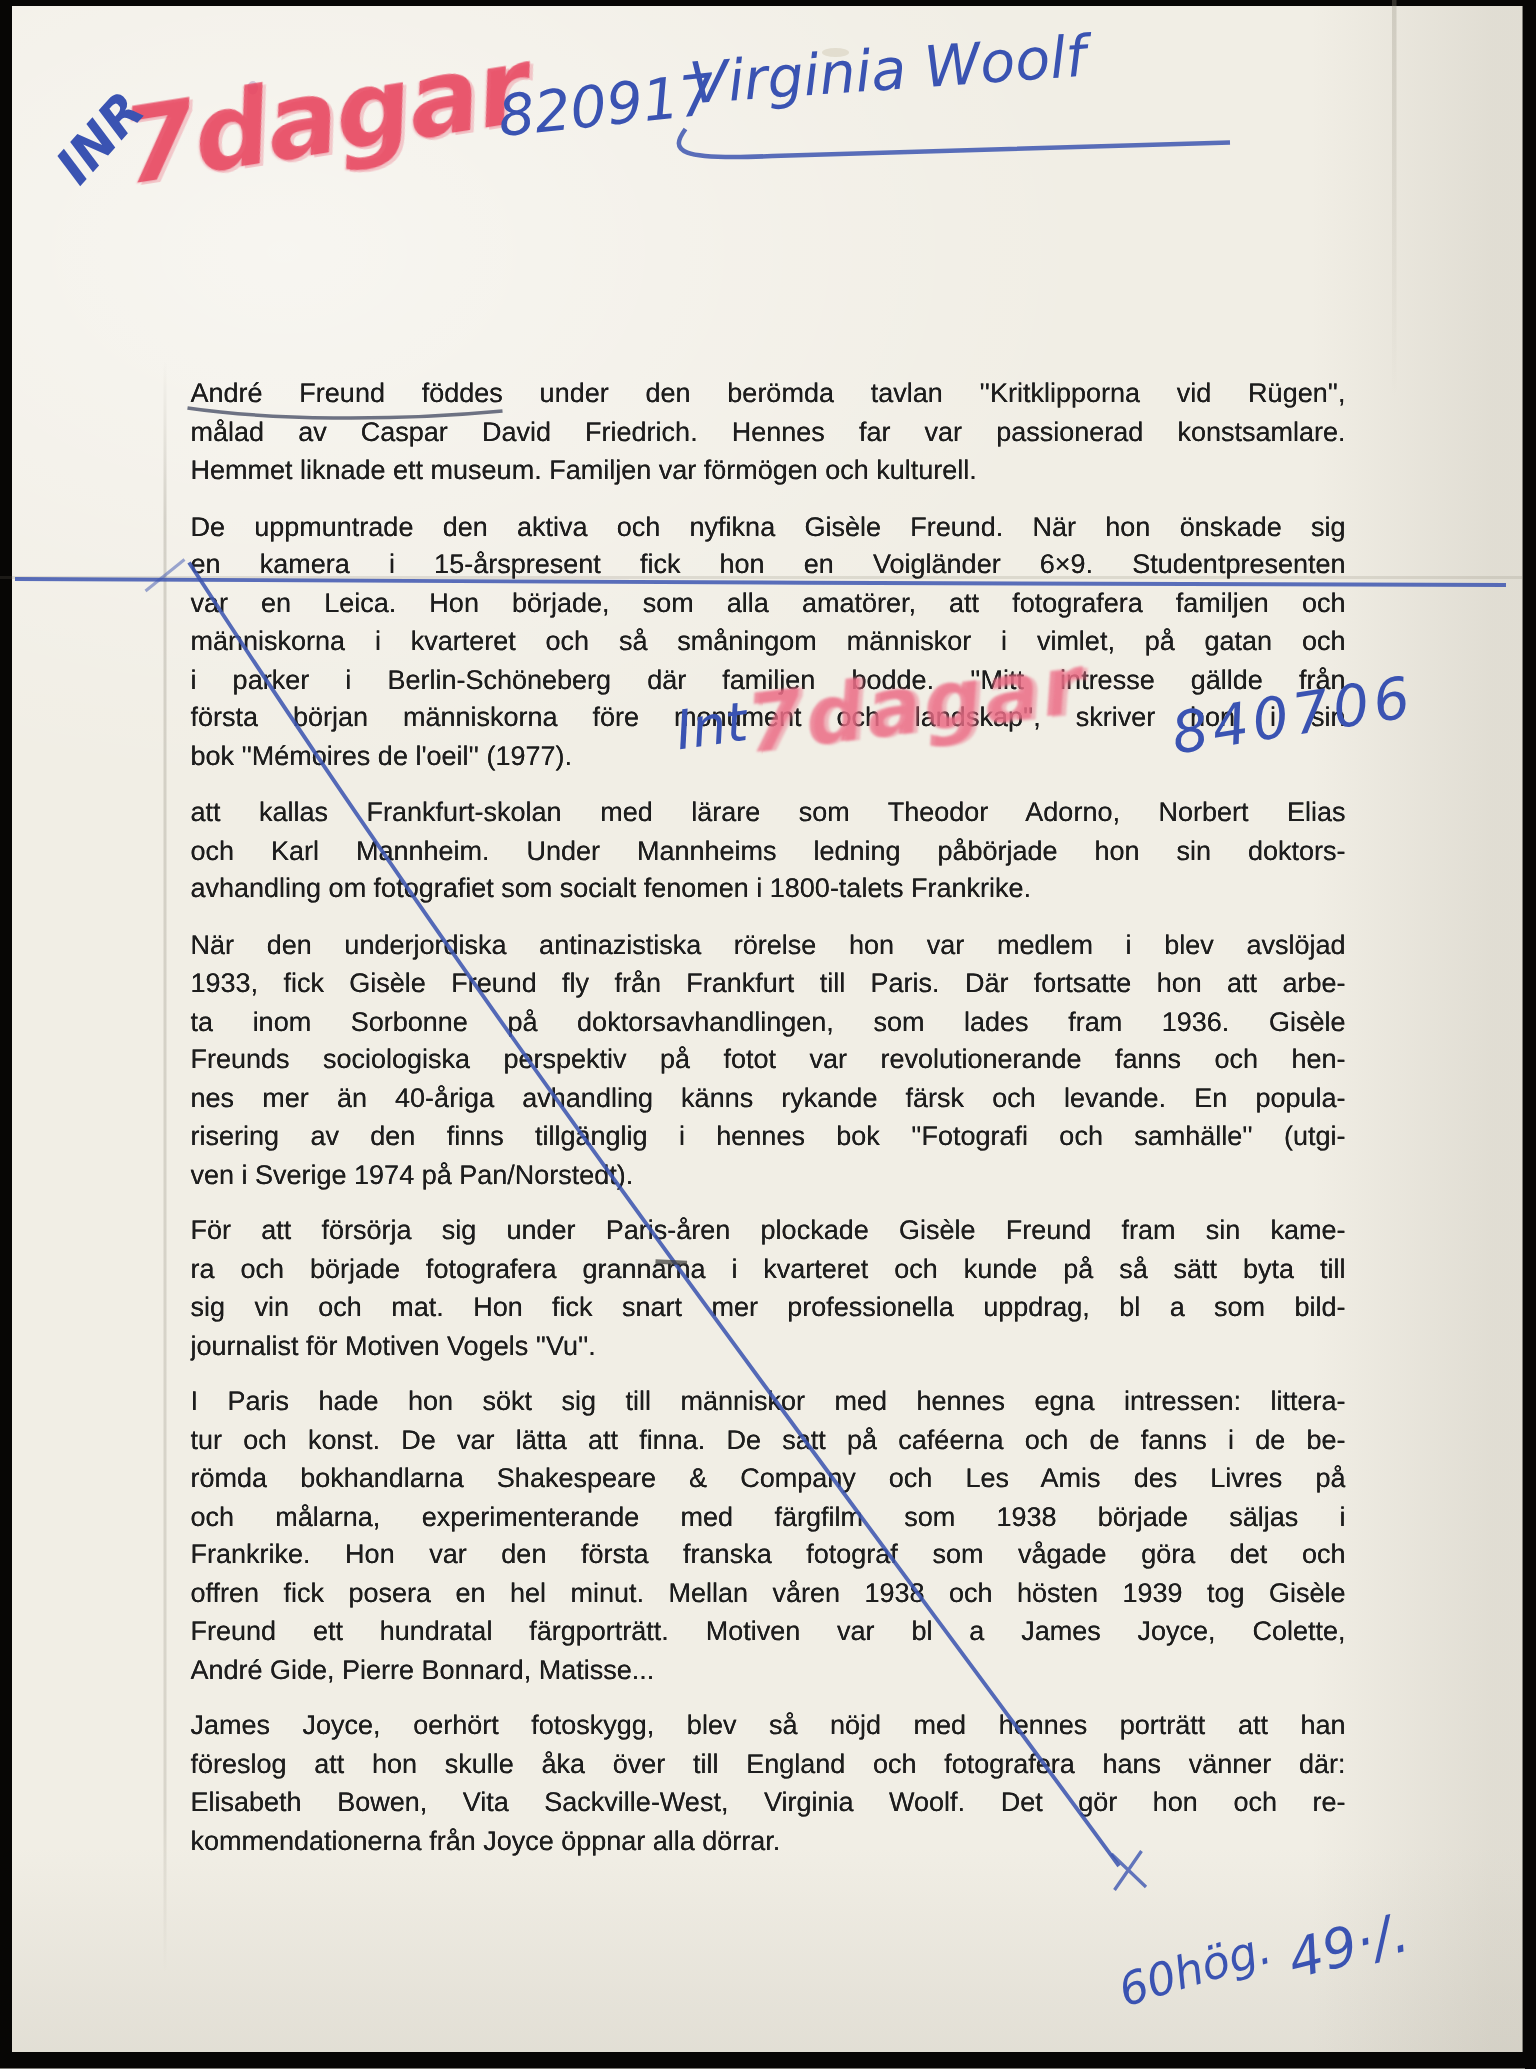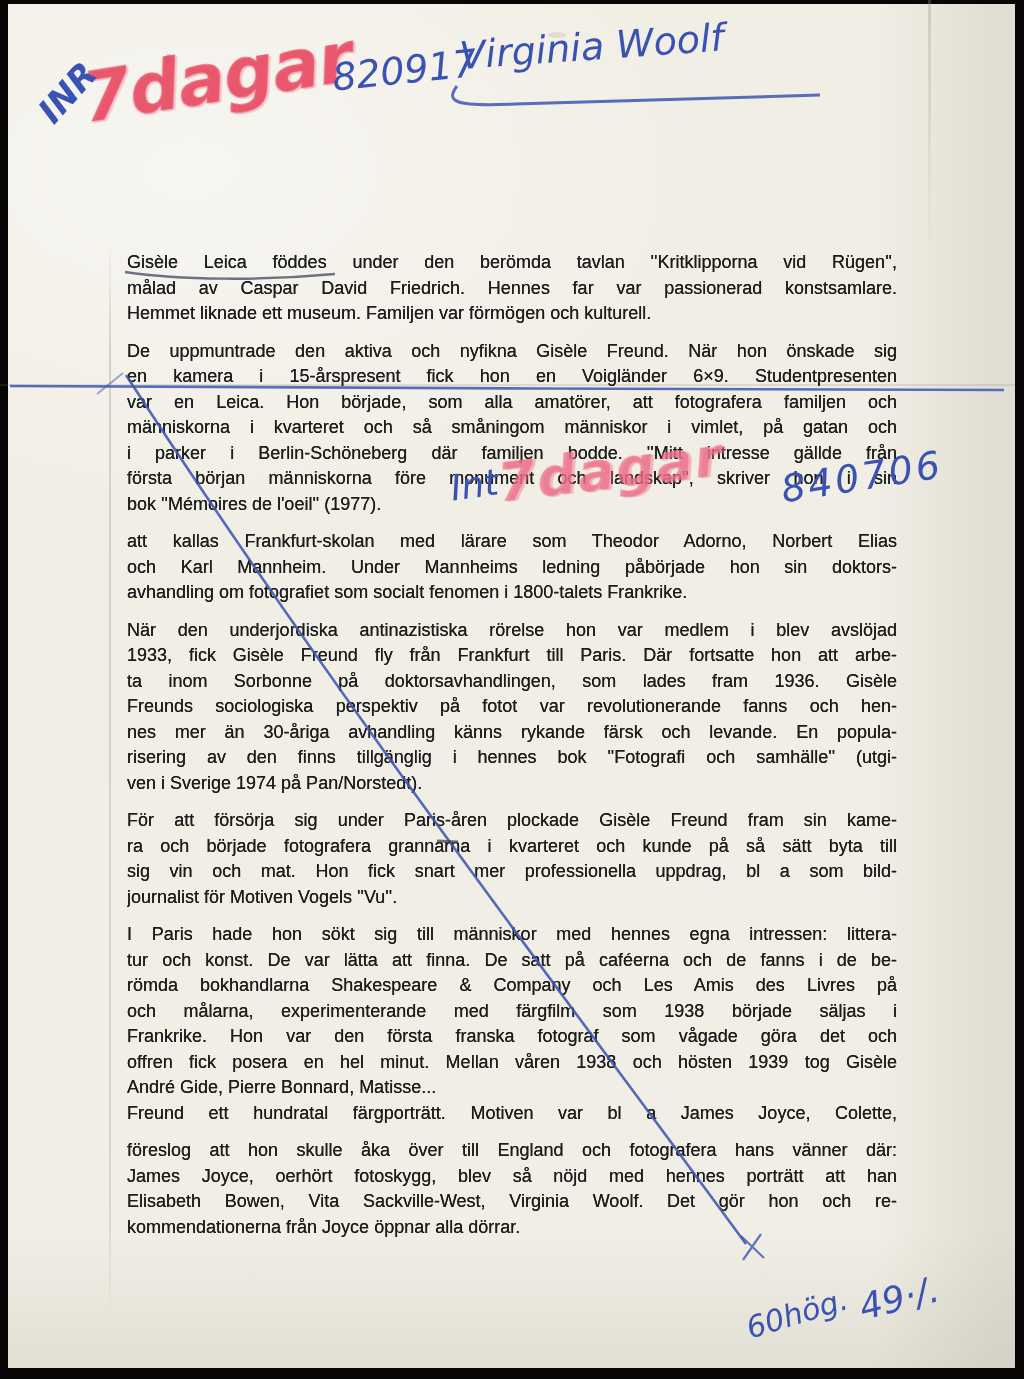--- a/index.html
+++ b/index.html
@@ -87,21 +87,21 @@
   <div class="speck" style="left:157px;top:50px;width:7px;height:9px;background:rgba(150,110,170,.35);"></div>
   <div class="speck" style="left:540px;top:28px;width:18px;height:6px;background:rgba(190,180,150,.3);"></div>
 </div>
 
 <div class="crease-v"></div>
 <div class="crease-h"></div>
 <div class="edge-fold"></div>
 
 <div class="body-text">
     <div class="para">
-      <div class="line">Gisèle Leica föddes under den berömda tavlan ''Kritklipporna vid Rügen'',</div>
+      <div class="line">André Freund föddes under den berömda tavlan ''Kritklipporna vid Rügen'',</div>
       <div class="line">målad av Caspar David Friedrich. Hennes far var passionerad konstsamlare.</div>
       <div class="line last">Hemmet liknade ett museum. Familjen var förmögen och kulturell.</div>
     </div>
     <div class="para">
       <div class="line">De uppmuntrade den aktiva och nyfikna Gisèle Freund. När hon önskade sig</div>
       <div class="line">en kamera i 15-årspresent fick hon en Voigländer 6×9. Studentpresenten</div>
       <div class="line">var en Leica. Hon började, som alla amatörer, att fotografera familjen och</div>
       <div class="line">människorna i kvarteret och så småningom människor i vimlet, på gatan och</div>
       <div class="line">i parker i Berlin-Schöneberg där familjen bodde. ''Mitt intresse gällde från</div>
       <div class="line">första början människorna före monument och landskap'', skriver hon i sin</div>
@@ -110,43 +110,43 @@
     <div class="para">
       <div class="line">att kallas Frankfurt-skolan med lärare som Theodor Adorno, Norbert Elias</div>
       <div class="line">och Karl Mannheim. Under Mannheims ledning påbörjade hon sin doktors-</div>
       <div class="line last">avhandling om fotografiet som socialt fenomen i 1800-talets Frankrike.</div>
     </div>
     <div class="para">
       <div class="line">När den underjordiska antinazistiska rörelse hon var medlem i blev avslöjad</div>
       <div class="line">1933, fick Gisèle Freund fly från Frankfurt till Paris. Där fortsatte hon att arbe-</div>
       <div class="line">ta inom Sorbonne på doktorsavhandlingen, som lades fram 1936. Gisèle</div>
       <div class="line">Freunds sociologiska perspektiv på fotot var revolutionerande fanns och hen-</div>
-      <div class="line">nes mer än 30-åriga avhandling känns rykande färsk och levande. En popula-</div>
+      <div class="line">nes mer än 40-åriga avhandling känns rykande färsk och levande. En popula-</div>
       <div class="line">risering av den finns tillgänglig i hennes bok ''Fotografi och samhälle'' (utgi-</div>
       <div class="line last">ven i Sverige 1974 på Pan/Norstedt).</div>
     </div>
     <div class="para">
       <div class="line">För att försörja sig under Paris-åren plockade Gisèle Freund fram sin kame-</div>
       <div class="line">ra och började fotografera grannarna i kvarteret och kunde på så sätt byta till</div>
       <div class="line">sig vin och mat. Hon fick snart mer professionella uppdrag, bl a som bild-</div>
       <div class="line last">journalist för Motiven Vogels ''Vu''.</div>
     </div>
     <div class="para">
       <div class="line">I Paris hade hon sökt sig till människor med hennes egna intressen: littera-</div>
       <div class="line">tur och konst. De var lätta att finna. De satt på caféerna och de fanns i de be-</div>
       <div class="line">römda bokhandlarna Shakespeare &amp; Company och Les Amis des Livres på</div>
       <div class="line">och målarna, experimenterande med färgfilm som 1938 började säljas i</div>
       <div class="line">Frankrike. Hon var den första franska fotograf som vågade göra det och</div>
       <div class="line">offren fick posera en hel minut. Mellan våren 1938 och hösten 1939 tog Gisèle</div>
+      <div class="line">Freund ett hundratal färgporträtt. Motiven var bl a James Joyce, Colette,</div>
       <div class="line last">André Gide, Pierre Bonnard, Matisse...</div>
-      <div class="line">Freund ett hundratal färgporträtt. Motiven var bl a James Joyce, Colette,</div>
     </div>
     <div class="para">
+      <div class="line">James Joyce, oerhört fotoskygg, blev så nöjd med hennes porträtt att han</div>
       <div class="line">föreslog att hon skulle åka över till England och fotografera hans vänner där:</div>
-      <div class="line">James Joyce, oerhört fotoskygg, blev så nöjd med hennes porträtt att han</div>
       <div class="line">Elisabeth Bowen, Vita Sackville-West, Virginia Woolf. Det gör hon och re-</div>
       <div class="line last">kommendationerna från Joyce öppnar alla dörrar.</div>
     </div>
   </div>
 
 <div class="stamp top">7dagar</div>
 <div class="stamp middle">7dagar</div>
 
 <div class="hand hw-inr">INR</div>
 <div class="hand hw-top-date">820917</div>

